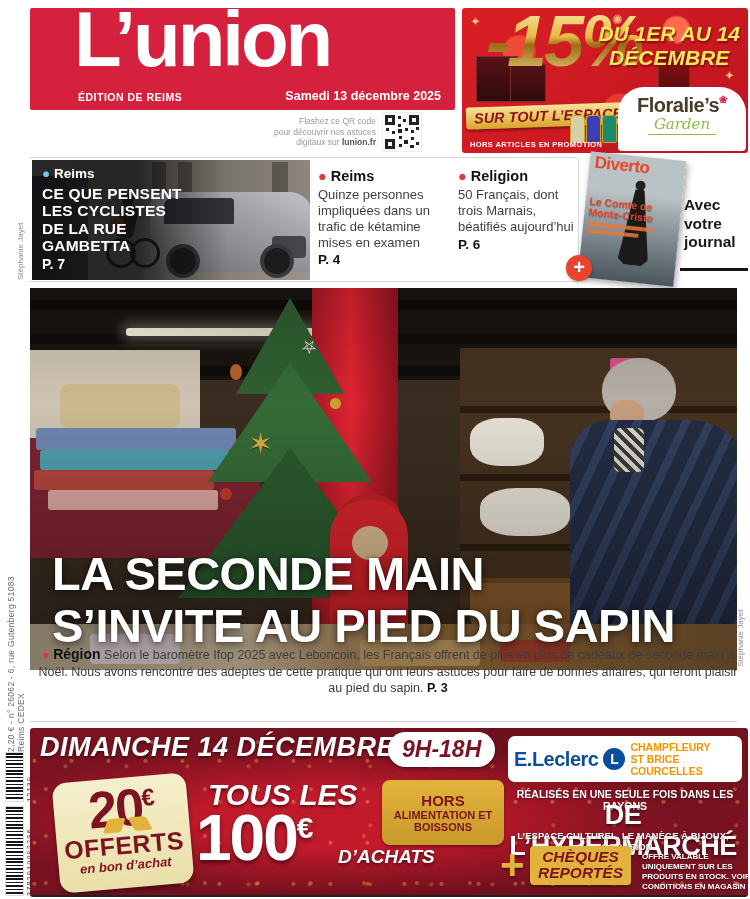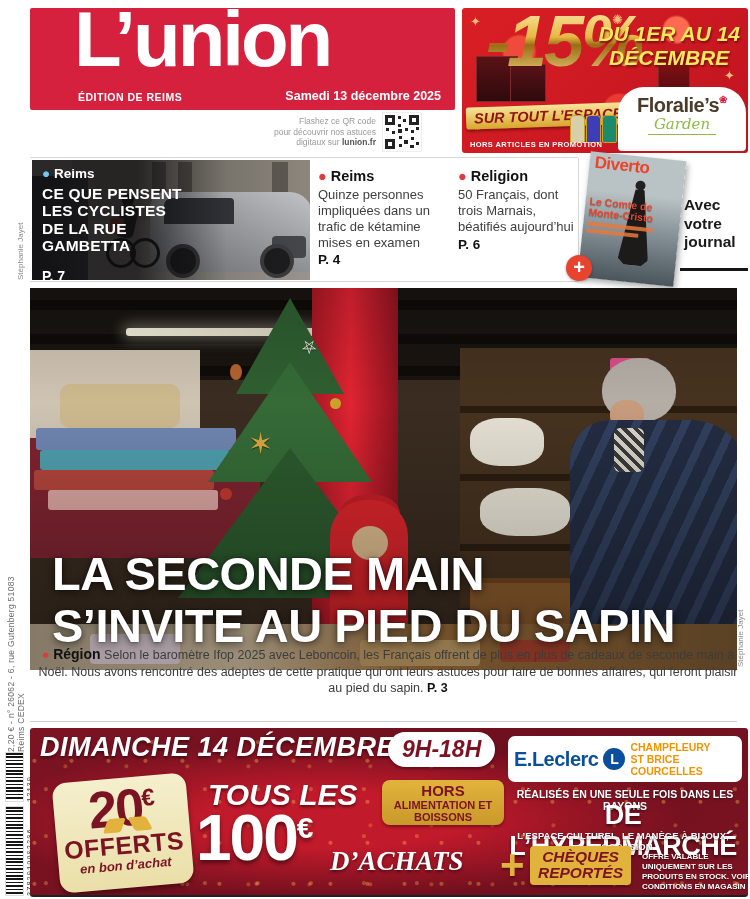--- a/index.html
+++ b/index.html
@@ -64,21 +64,21 @@
   #tp-cyclist{position:absolute;left:78px;top:34px;width:40px;height:70px;}
   #tp-cyc-head{position:absolute;left:12px;top:0;width:12px;height:12px;border-radius:50%;background:#23211f;}
   #tp-cyc-body{position:absolute;left:8px;top:10px;width:18px;height:34px;background:#2c2a28;border-radius:6px;transform:rotate(12deg);}
   #tp-cyc-bag{position:absolute;left:0;top:24px;width:14px;height:16px;background:#a2462e;border-radius:3px;}
   .cycwheel{position:absolute;width:24px;height:24px;border-radius:50%;border:3px solid #1c1b1a;background:transparent;}
   #tp-overlay{position:absolute;inset:0;background:linear-gradient(90deg,rgba(10,10,12,.78) 0 38%,rgba(10,10,12,.15) 70%,rgba(10,10,12,0));}
   #tp-text{position:absolute;left:10px;top:6px;color:#fff;}
   #tp-tag{font-size:13.5px;font-weight:bold;}
   #tp-tag .dot{color:#6ec9ea;}
   #tp-title{font-size:15.5px;font-weight:800;line-height:1.12;margin-top:4px;width:150px;letter-spacing:.2px;}
-  #tp-page{font-size:14px;font-weight:800;margin-top:14px;}
+  #tp-page{font-size:14px;font-weight:800;margin-top:2px;}
   .teaser-text{top:168px;color:#3f3f3f;}
   #teaser2{left:318px;width:132px;}
   #teaser3{left:458px;width:118px;}
   .teaser-tag{font-size:14.5px;font-weight:bold;color:#111;margin-bottom:3px;}
   .teaser-tag .dot{color:#e03a3e;}
   .teaser-body{font-size:13px;line-height:1.22;}
   .teaser-page{font-size:13.5px;font-weight:bold;color:#111;margin-top:2px;}
 
   
   #diverto{left:584px;top:156px;width:96px;height:126px;transform:rotate(6deg);background:linear-gradient(180deg,#b9c2c4 0 30%,#8d999e 55%,#4b555c);box-shadow:2px 3px 6px rgba(0,0,0,.35);overflow:hidden;}
@@ -143,22 +143,22 @@
   #ba-bow:before,#ba-bow:after{content:"";position:absolute;top:0;width:18px;height:14px;background:#e3b23c;border-radius:3px;}
   #ba-bow:before{left:0;transform:skewX(-24deg);}
   #ba-bow:after{right:0;transform:skewX(24deg);}
   #ba-20{font-size:52px;font-weight:800;line-height:.95;margin-top:6px;letter-spacing:-2px;}
   #ba-20 sup{font-size:24px;}
   #ba-offerts{font-size:25px;font-weight:800;letter-spacing:.5px;line-height:1;}
   #ba-bon{font-size:13px;font-style:italic;font-weight:bold;}
   #ba-touslesles{position:absolute;left:178px;top:50px;color:#fff;font-weight:800;font-style:italic;font-size:30px;text-shadow:0 2px 3px rgba(0,0,0,.5);}
   #ba-100{position:absolute;left:166px;top:78px;color:#fff;font-weight:800;font-size:64px;letter-spacing:-2px;text-shadow:0 3px 4px rgba(0,0,0,.5);line-height:1;}
   #ba-100 sup{font-size:30px;}
-  #ba-achats{position:absolute;left:300px;top:118px;color:#fff;font-weight:800;font-size:27px;font-style:italic;text-shadow:0 2px 3px rgba(0,0,0,.5);font-family:Liberation Serif, serif;}
-  #ba-hors{position:absolute;left:352px;top:52px;width:118px;background:linear-gradient(180deg,#e2b33c,#c9992a);border-radius:8px;text-align:center;color:#7c1322;font-weight:800;padding:2px 2px;box-shadow:0 2px 3px rgba(0,0,0,.35);}
+  #ba-achats{position:absolute;left:308px;top:118px;color:#fff;font-weight:800;font-size:19px;font-style:italic;text-shadow:0 2px 3px rgba(0,0,0,.5);}
+  #ba-hors{position:absolute;left:352px;top:52px;width:118px;background:linear-gradient(180deg,#e2b33c,#c9992a);border-radius:8px;text-align:center;color:#7c1322;font-weight:800;padding:12px 2px;box-shadow:0 2px 3px rgba(0,0,0,.35);}
   #ba-hors .l1{font-size:15px;}
   #ba-hors .l2{font-size:11px;}
   #ba-white{position:absolute;left:478px;top:8px;width:234px;height:46px;background:#fff;border-radius:7px;display:flex;align-items:center;gap:5px;padding:0 6px;box-sizing:border-box;}
   #leclerc-name{color:#0a4f9e;font-weight:800;font-size:20px;letter-spacing:-.5px;}
   #leclerc-circle{width:22px;height:22px;border-radius:50%;background:#0a4f9e;color:#fff;font-weight:800;font-size:14px;text-align:center;line-height:22px;flex:0 0 auto;}
   #leclerc-loc{color:#f29400;font-weight:800;font-size:10.5px;line-height:1.15;}
   #ba-cond1{position:absolute;left:464px;top:60px;width:262px;color:#fff;font-weight:800;font-size:10.5px;text-align:center;text-shadow:0 1px 2px rgba(0,0,0,.5);}
   #ba-cond2{position:absolute;left:458px;top:72px;width:270px;color:#fff;font-weight:800;font-size:27px;text-align:center;letter-spacing:-.5px;text-shadow:0 2px 3px rgba(0,0,0,.5);}
   #ba-cond3{position:absolute;left:458px;top:102px;width:270px;color:#fff;font-weight:800;font-size:9.5px;text-align:center;text-shadow:0 1px 2px rgba(0,0,0,.5);}
   #ba-plus{position:absolute;left:470px;top:116px;color:#e2b33c;font-size:42px;font-weight:800;line-height:1;text-shadow:0 2px 2px rgba(0,0,0,.4);}

